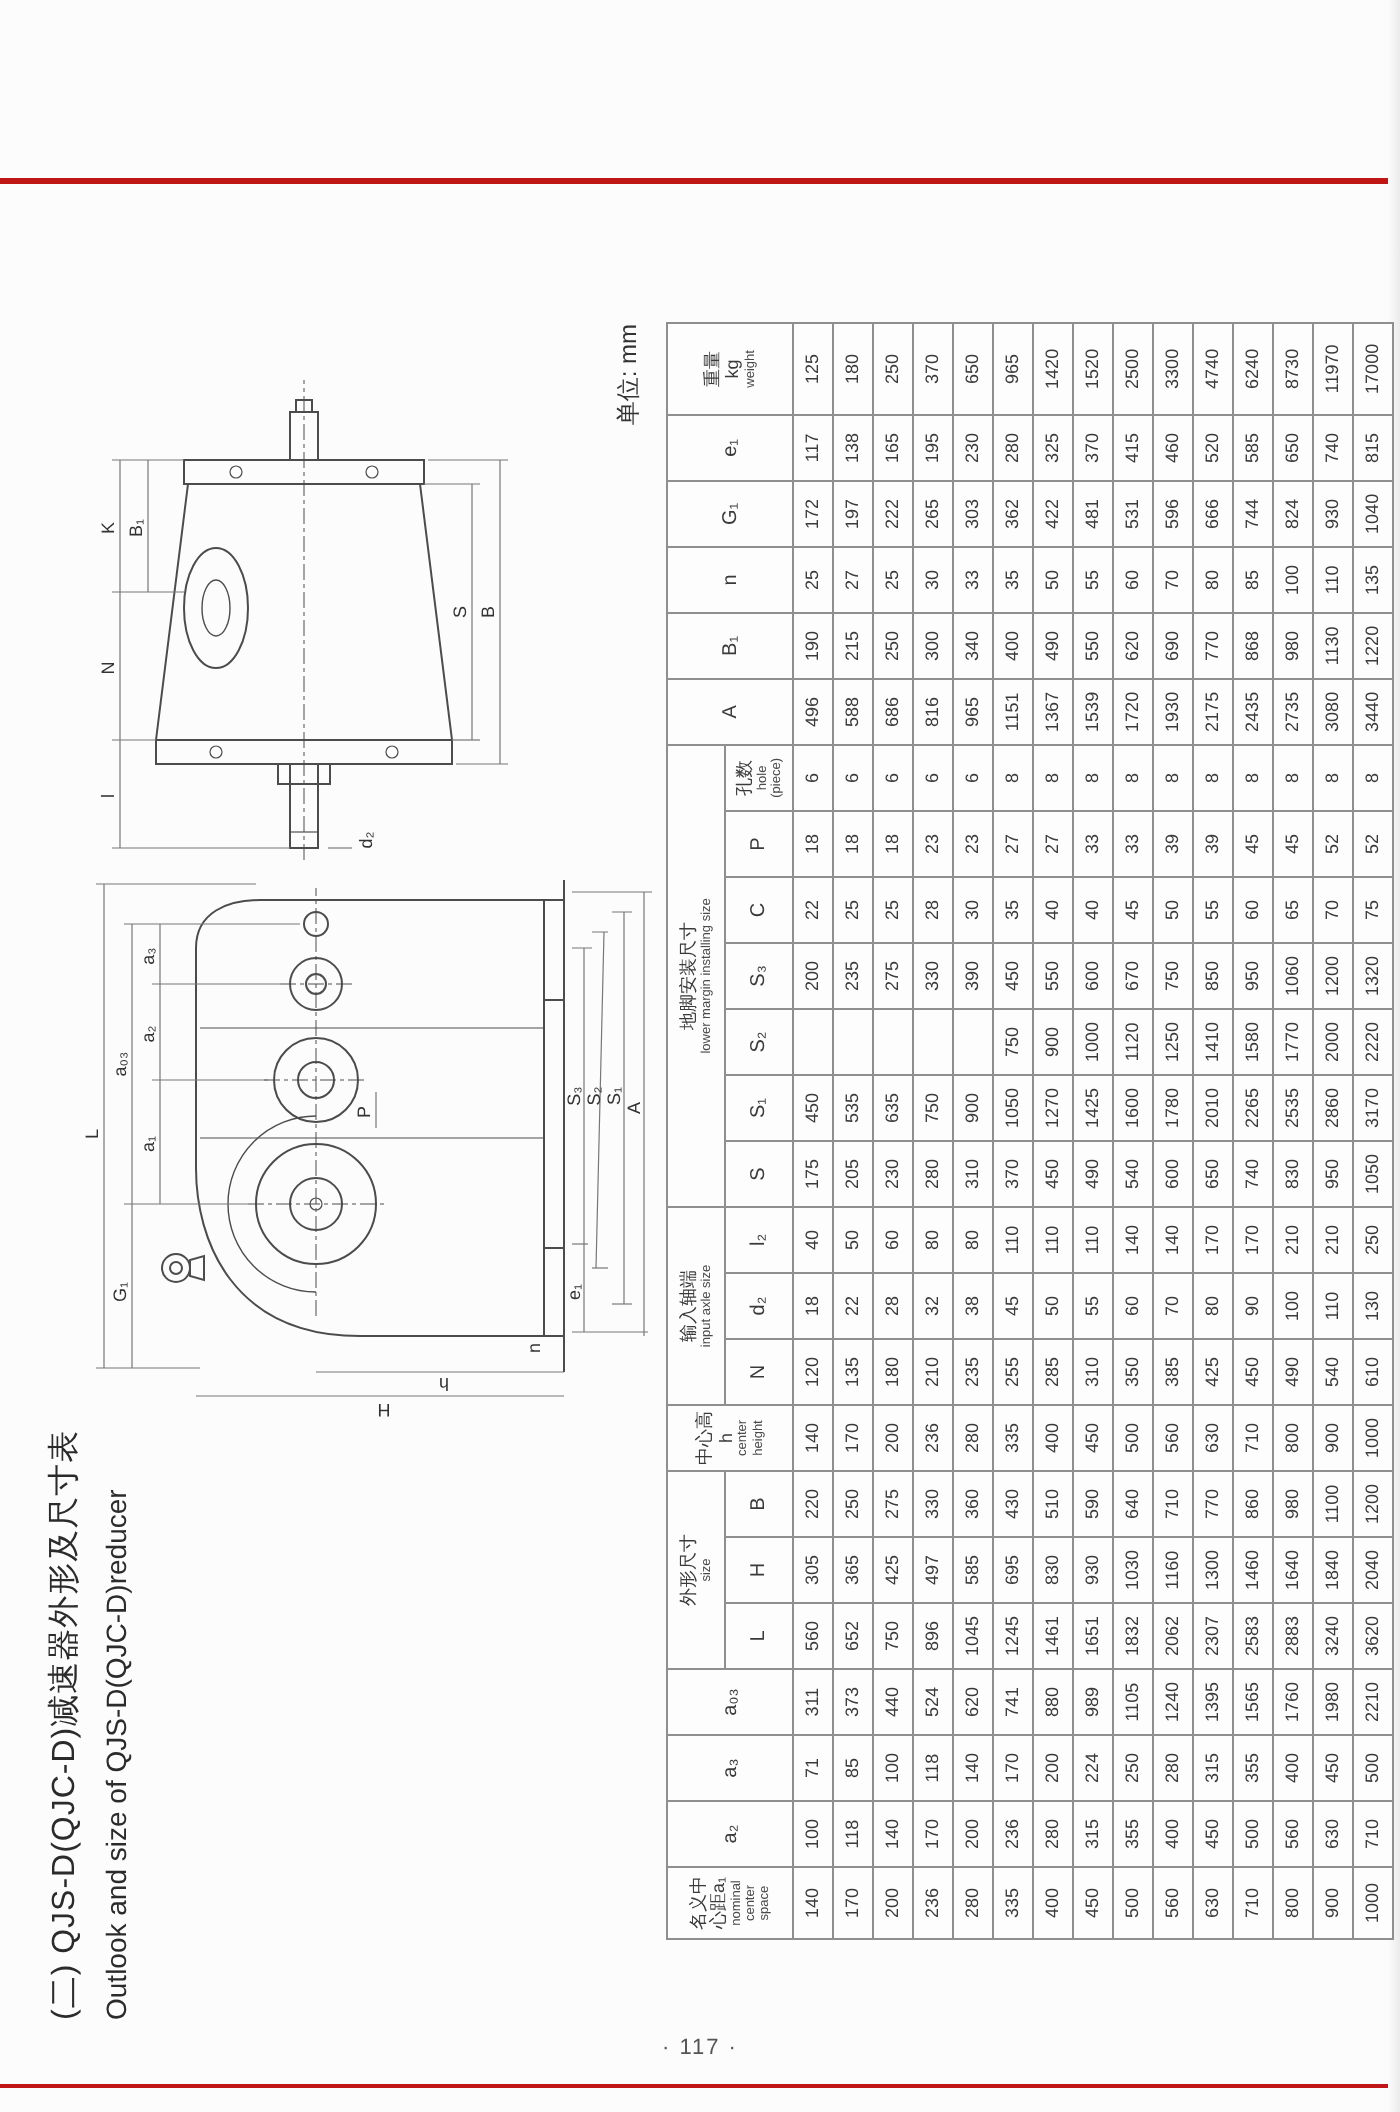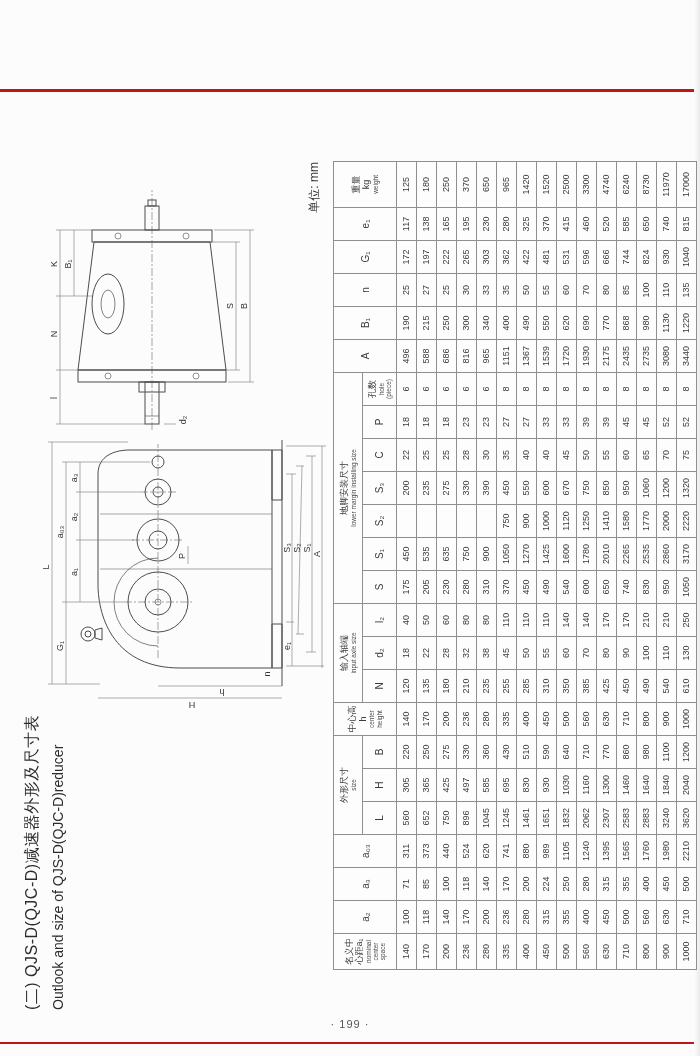--- a/index.html
+++ b/index.html
@@ -624,15 +624,15 @@
             <td>1220</td>
             <td>135</td>
             <td>1040</td>
             <td>815</td>
             <td>17000</td>
           </tr>
         </tbody>
     </table>
   </div>
 
-  <div class="page-number">· 199 ·</div>
+  <div class="page-number">· 117 ·</div>
   <div class="red-rule bottom"></div>
 </div>
 
 </body></html>

